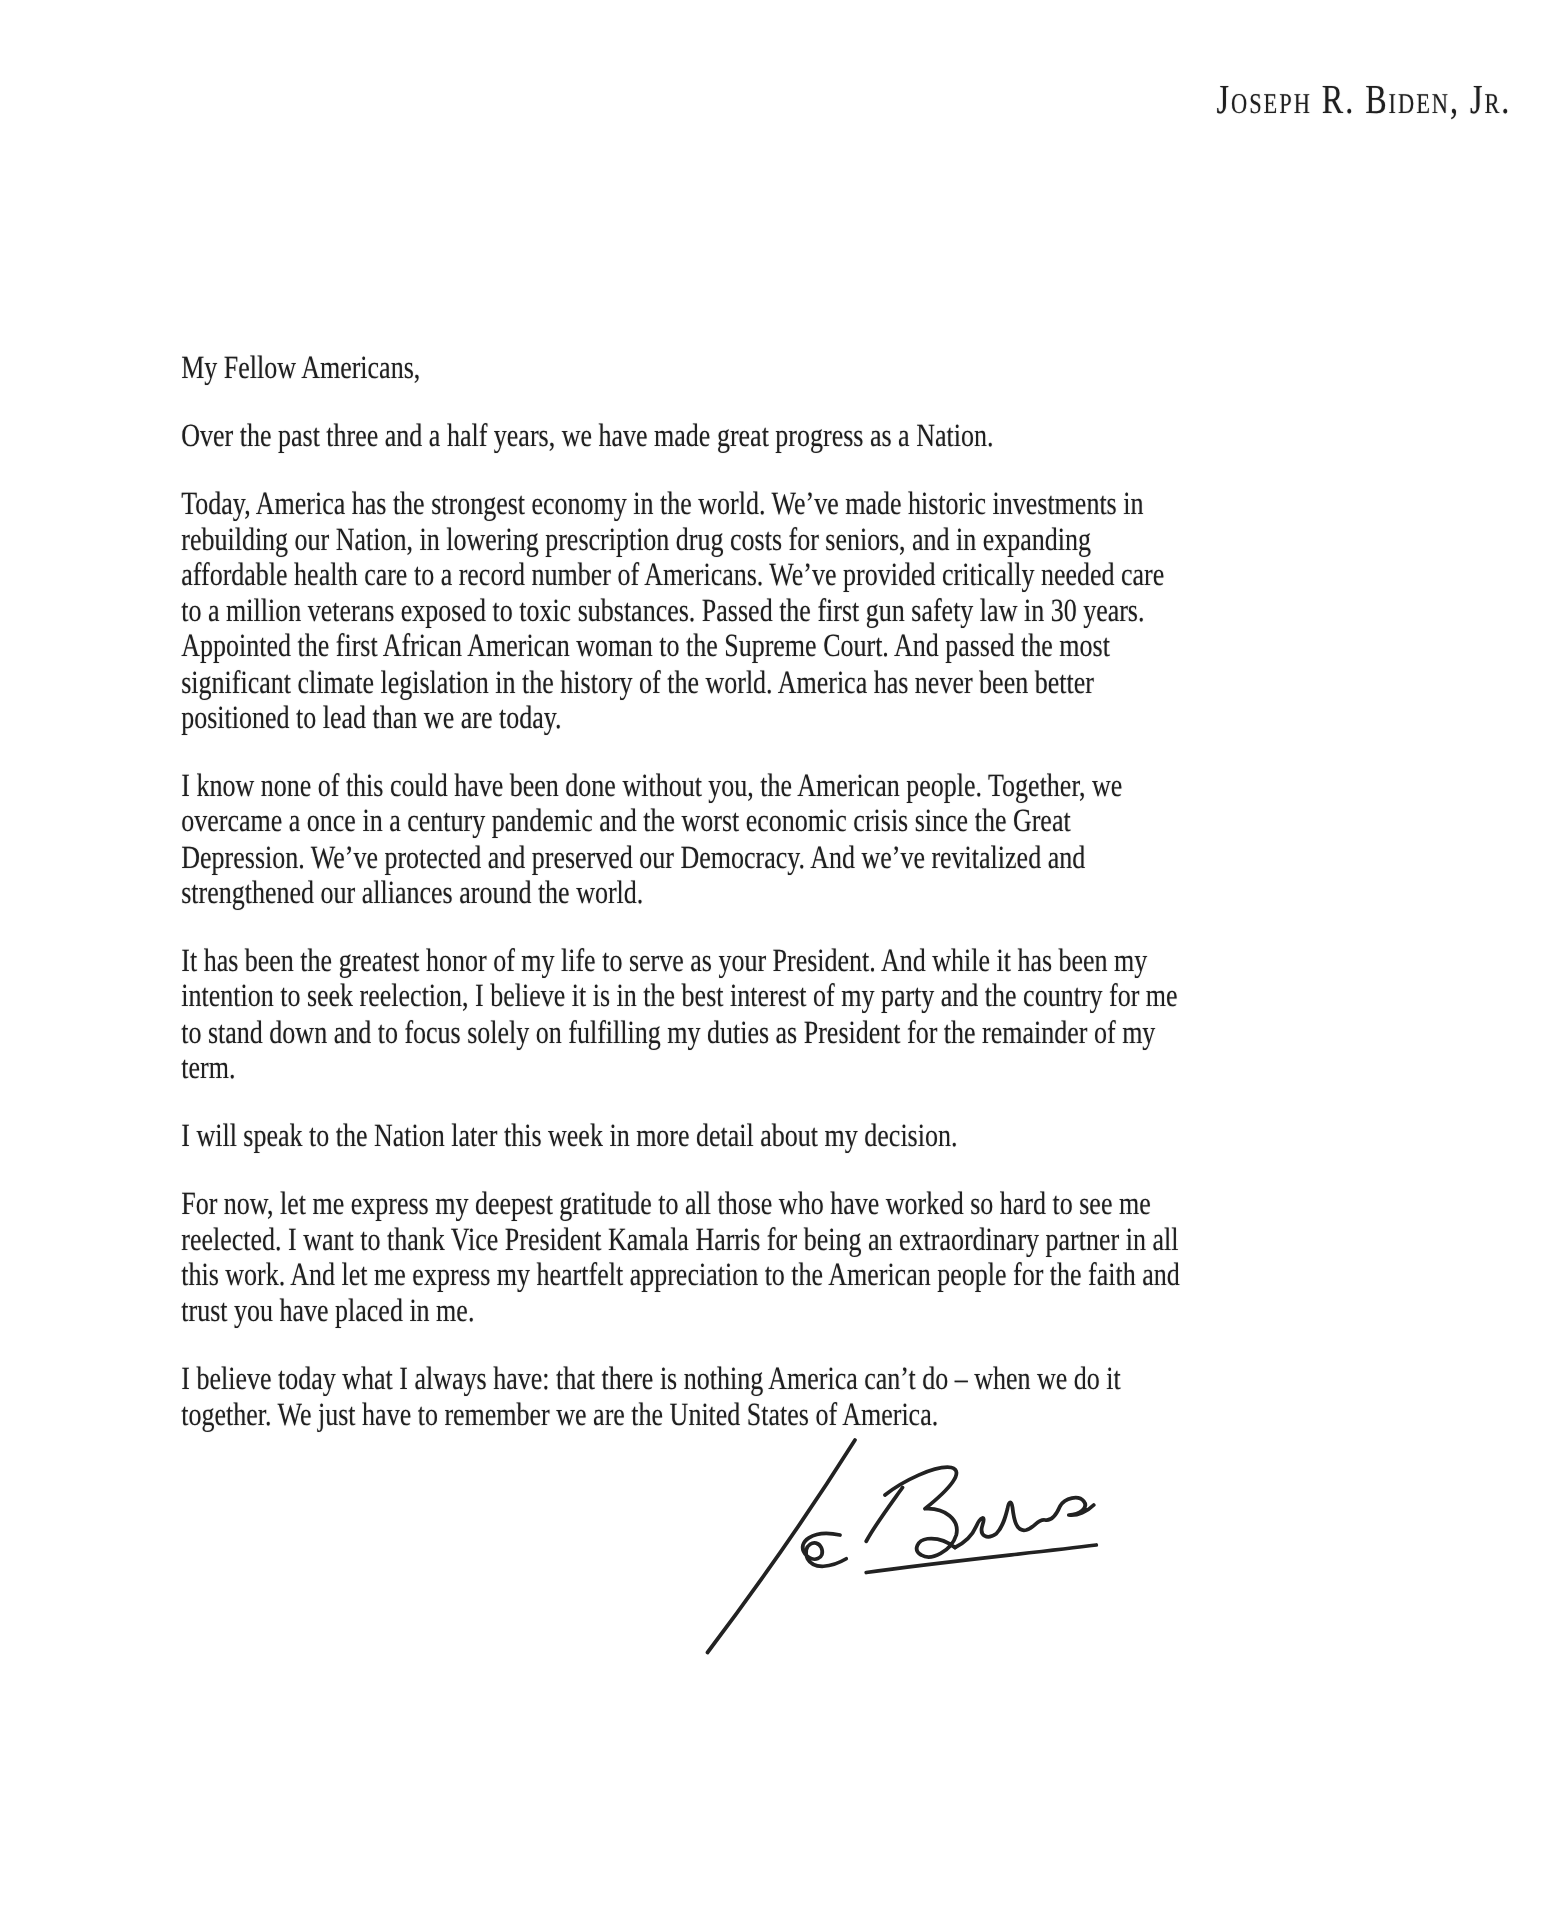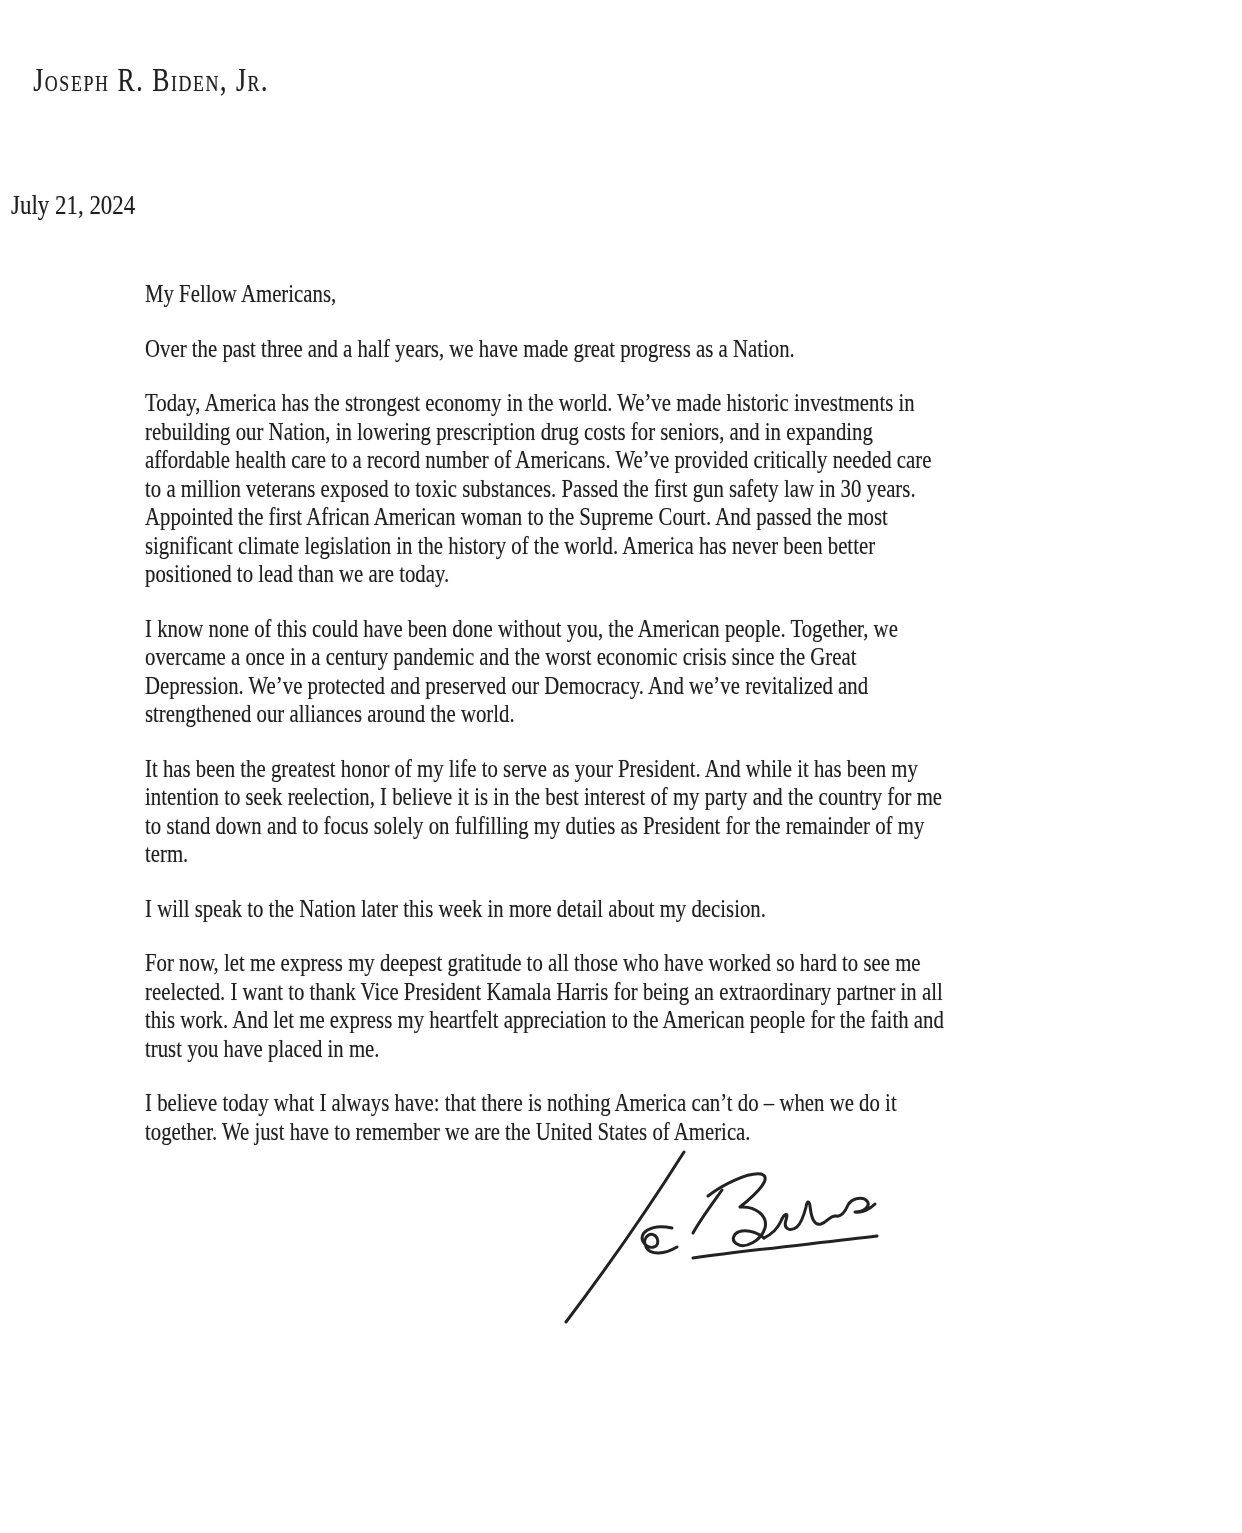--- a/index.html
+++ b/index.html
@@ -14,21 +14,21 @@
     background: #ffffff;
     font-family: "Liberation Serif", serif;
     color: #1f1f1f;
     overflow: hidden;
   }
   .centered-row {
     position: absolute;
     left: 0;
     width: 1242px;
     display: flex;
-    justify-content: flex-start;
+    justify-content: flex-end;
   }
   .letterhead-row { top: 62px; }
   .letterhead {
     font-size: 33px;
     font-variant: small-caps;
     letter-spacing: 2px;
     white-space: nowrap;
     transform: scaleX(0.78);
     transform-origin: center top;
     text-shadow: 0 0 1px rgba(25,25,25,0.45);
@@ -73,23 +73,20 @@
 </style>
 </head>
 <body>
 
 <div class="page">
 
   <div class="centered-row letterhead-row">
     <div class="letterhead">Joseph R. Biden, Jr.</div>
   </div>
 
-  <div class="centered-row date-row">
-    <div class="letter-date">July 21, 2024</div>
-  </div>
 
   <div class="letter-body">
     <p>My Fellow Americans,</p>
     <p>Over the past three and a half years, we have made great progress as a Nation.</p>
     <p>Today, America has the strongest economy in the world. We’ve made historic investments in
 rebuilding our Nation, in lowering prescription drug costs for seniors, and in expanding
 affordable health care to a record number of Americans. We’ve provided critically needed care
 to a million veterans exposed to toxic substances. Passed the first gun safety law in 30 years.
 Appointed the first African American woman to the Supreme Court. And passed the most
 significant climate legislation in the history of the world. America has never been better

